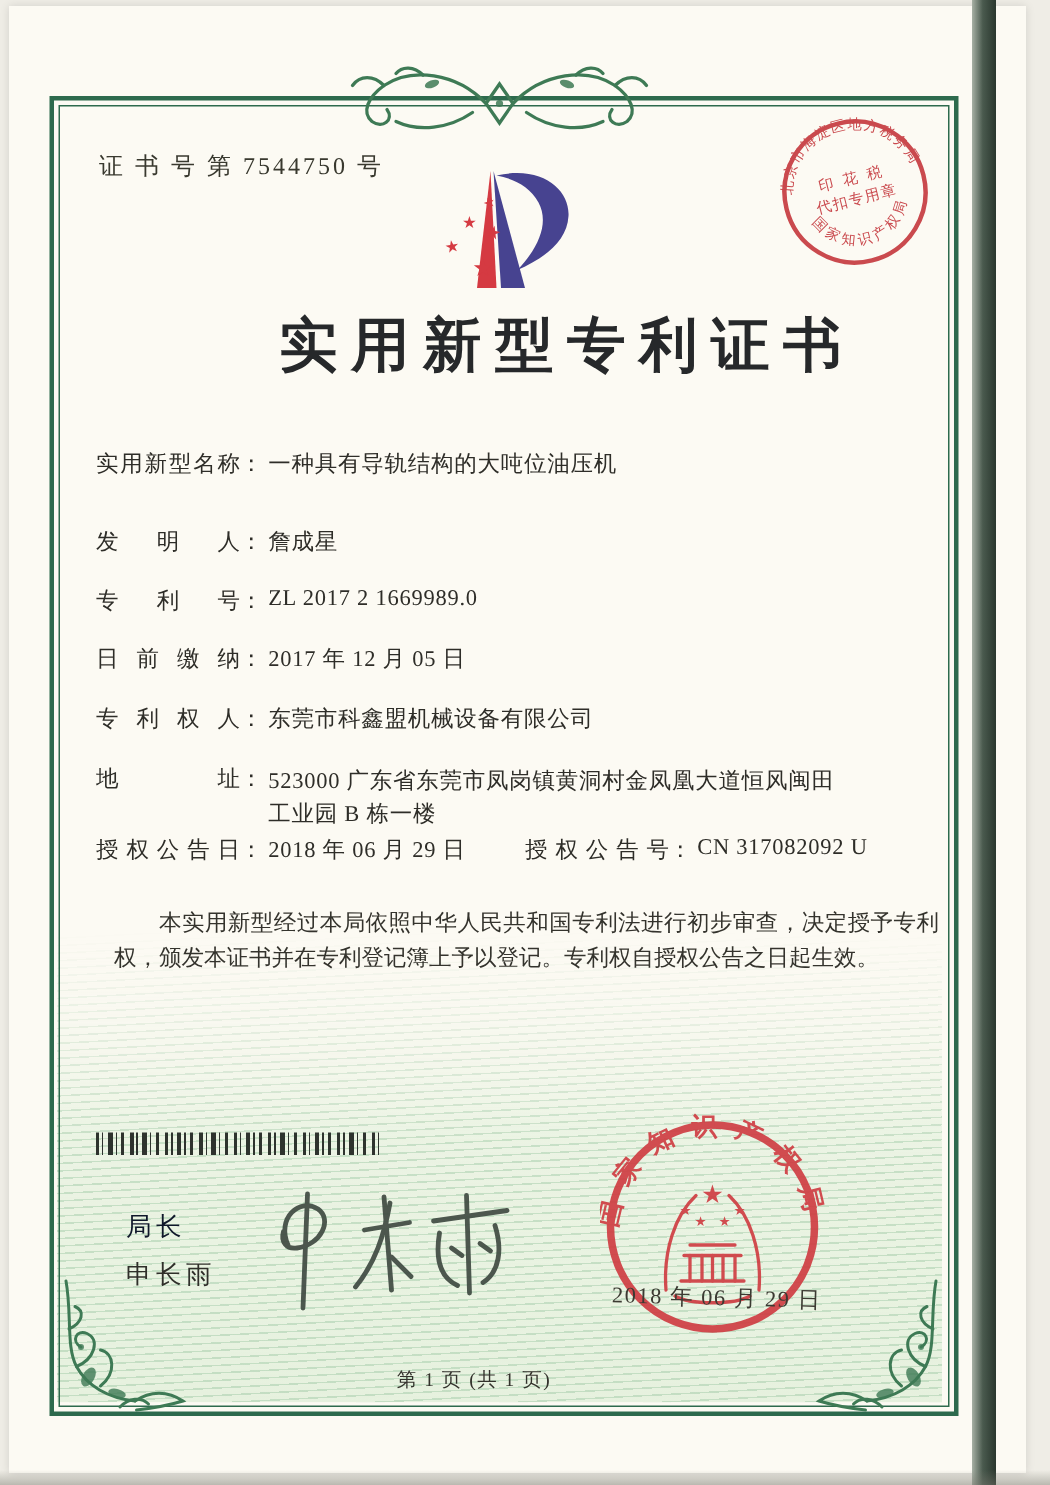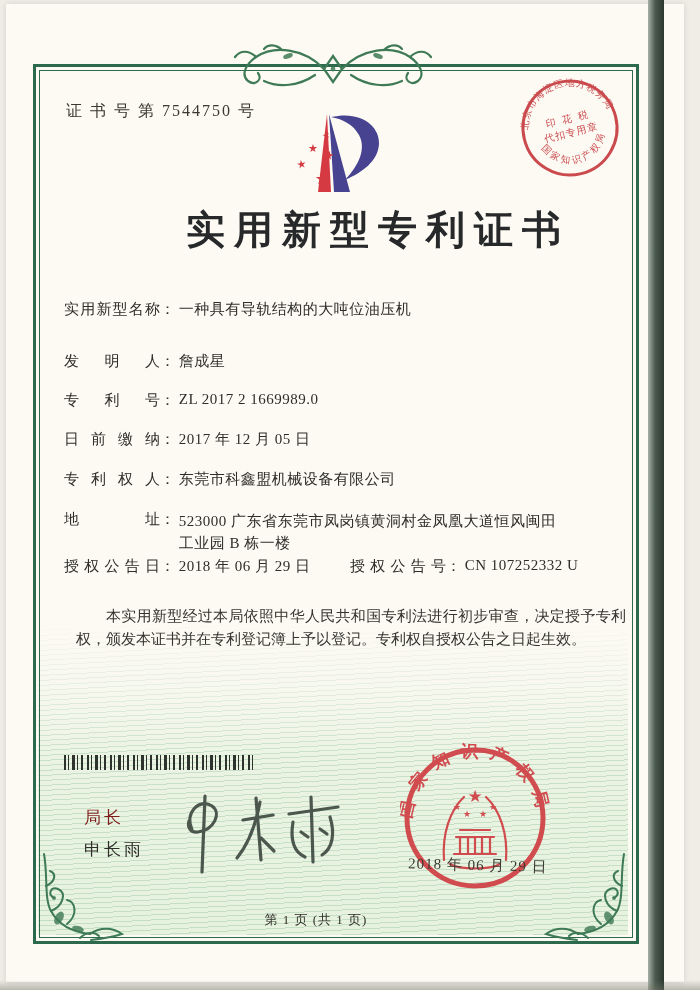--- a/index.html
+++ b/index.html
@@ -73,21 +73,21 @@
   .body-text p{margin:16px;text-indent:2em;}
   .barcode{
     position:absolute;left:64px;top:755px;width:192px;height:15px;
     background:repeating-linear-gradient(90deg,
       #2e332e 0 2px,transparent 2px 4px,
       #2e332e 4px 5px,transparent 5px 8px,
       #2e332e 8px 11px,transparent 11px 13px,
       #2e332e 13px 14px,transparent 14px 17px,
       #2e332e 17px 19px,transparent 19px 23px);
   }
-  .sig-title{position:absolute;left:84px;top:806px;font-size:17px;letter-spacing:3px;color:#7f1d1d;text-align:center;}
+  .sig-title{position:absolute;left:84px;top:806px;font-size:17px;letter-spacing:3px;color:#0f172a;text-align:center;}
   .sig-name{position:absolute;left:84px;top:838px;font-size:17px;letter-spacing:3px;color:#2f2f2a;}
   .sig-hand{position:absolute;left:168px;top:790px;width:195px;height:88px;}
   .seal{position:absolute;left:400px;top:742px;width:150px;height:150px;opacity:.9;}
   .seal-date{
     position:absolute;left:408px;top:856px;font-size:15px;
     letter-spacing:1px;color:#3b3a32;transform:rotate(1.5deg);
   }
   .footer{
     position:absolute;left:10px;top:911px;width:612px;
     text-align:center;font-size:13px;letter-spacing:1px;color:#33322c;
@@ -183,21 +183,21 @@
     <div class="frow" style="top:510px">
       <span class="flabel">地址</span><span class="fcolon">：</span>
       <span class="fvalue wrap">523000 广东省东莞市凤岗镇黄洞村金凤凰大道恒风闽田工业园 B 栋一楼</span>
     </div>
     <div class="frow" style="top:557px">
       <span class="flabel">授权公告日</span><span class="fcolon">：</span>
       <span class="fvalue">2018 年 06 月 29 日</span>
     </div>
     <div class="frow" style="top:557px;left:350px">
       <span class="flabel">授权公告号</span><span class="fcolon">：</span>
-      <span class="fvalue">CN 107252332 U</span>
+      <span class="fvalue">CN 317082092 U</span>
     </div>
   </div>
 
   <div class="body-text">
     <p>本实用新型经过本局依照中华人民共和国专利法进行初步审查，决定授予专利权，颁发本证书并在专利登记簿上予以登记。专利权自授权公告之日起生效。</p>
   </div>
 
   <div class="barcode"></div>
 
   <div class="sig-title">局长</div>

